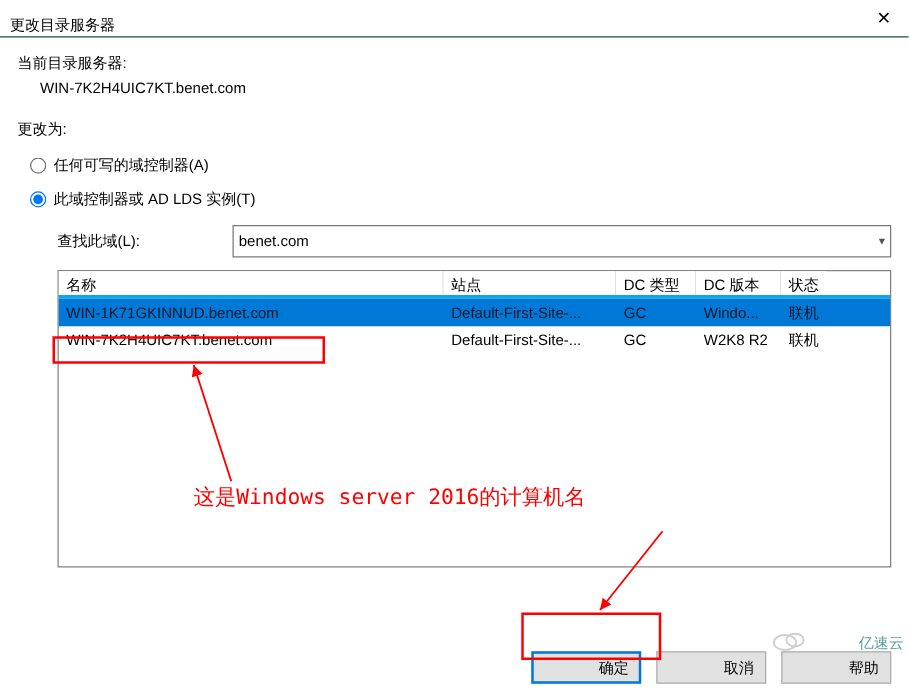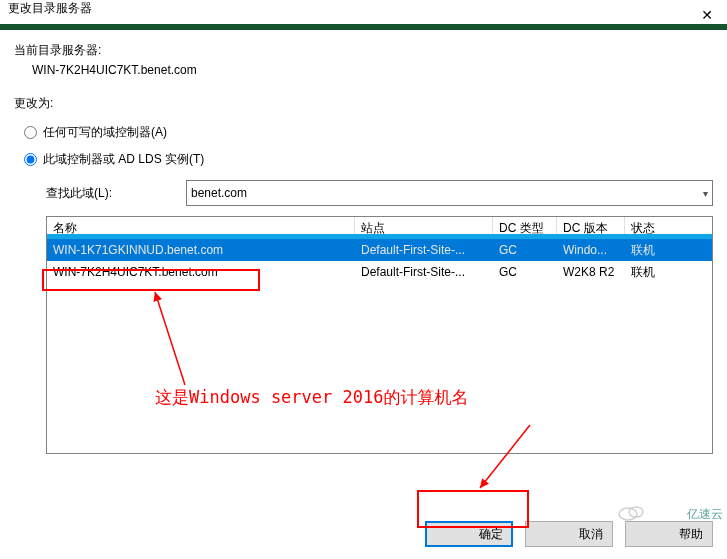--- a/index.html
+++ b/index.html
@@ -1,43 +1,43 @@
 <!DOCTYPE html>
 <html><head>
 <meta charset="utf-8">
 <style>
   * { box-sizing: border-box; margin: 0; padding: 0; }
   body { font-family: "Microsoft YaHei", "Segoe UI", sans-serif; font-size: 12px; background: #fff; width: 727px; height: 559px; overflow: hidden; position: relative; }
-  .titlebar { height: 30px; display: flex; align-items: flex-start; padding-left: 8px; border-bottom: 6px solid #14532d; }
+  .titlebar { height: 30px; display: flex; align-items: flex-end; padding-left: 8px; border-bottom: 1px solid #14532d; }
   .titlebar .title { flex: 1; font-size: 12px; }
   .titlebar .close { width: 40px; height: 30px; display: flex; align-items: center; justify-content: center; font-size: 14px; cursor: pointer; }
   .body { padding: 12px 14px 0 14px; }
   .label-current { margin-bottom: 4px; }
   .current-server { padding-left: 18px; margin-bottom: 18px; }
   .label-changeto { margin-bottom: 12px; }
   .radio-group { padding-left: 10px; margin-bottom: 12px; }
   .radio-row { display: flex; align-items: center; margin-bottom: 10px; }
   .radio-row input[type=radio] { margin-right: 6px; width: 13px; height: 13px; }
   .lookup-row { display: flex; align-items: center; padding-left: 32px; margin-bottom: 10px; }
   .lookup-row .lbl { width: 140px; }
   .lookup-row .combo { flex: 1; height: 26px; border: 1px solid #7a7a7a; display: flex; align-items: center; padding: 0 4px; position: relative; }
   .lookup-row .combo .chev { position: absolute; right: 4px; font-size: 10px; color: #555; }
   .table-wrap { margin-left: 32px; border: 1px solid #828282; height: 238px; position: relative; background: #fff; }
-  .thead { display: flex; height: 22px; border-bottom: 5px solid #0ea5e9; }
+  .thead { display: flex; height: 22px; border-bottom: 3px solid #0ea5e9; }
   .th { padding: 3px 6px; border-right: 1px solid #e0e0e0; background: #fff; }
   .th:last-child { border-right: none; flex: 0 0 auto; }
   .col-name { width: 308px; flex: 0 0 308px; }
   .col-site  { width: 138px; flex: 0 0 138px; }
   .col-type  { width: 64px;  flex: 0 0 64px; }
   .col-ver   { width: 68px;  flex: 0 0 68px; }
   .col-status{ flex: 1; }
   .hint-row { padding: 4px 10px; color: #333; }
   .hint-link { color: #0645ad; text-decoration: underline; cursor: pointer; }
   .row { display: flex; height: 22px; align-items: center; }
-  .row.selected { background: #0078d7; color: #e5e5e5; justify-content: space-between; }
+  .row.selected { background: #0078d7; color: #0f172a; justify-content: space-between; }
   .cell { padding: 0 6px; overflow: hidden; white-space: nowrap; text-overflow: ellipsis; }
   .buttons { position: absolute; right: 14px; bottom: 12px; display: flex; gap: 12px; }
   .btn { width: 88px; height: 26px; border: 1px solid #adadad; background: #e1e1e1; display: flex; align-items: center; justify-content: center; cursor: pointer; padding-left: 44px; }
   .btn.primary { border: 2px solid #0078d7; background: #e1e1e1; }
   .anno-box1 { position: absolute; left: 42px; top: 269px; width: 218px; height: 22px; border: 2px solid #ff0000; pointer-events: none; }
   .anno-box2 { position: absolute; left: 417px; top: 490px; width: 112px; height: 38px; border: 2px solid #ff0000; pointer-events: none; }
   .anno-text { position: absolute; left: 155px; top: 386px; color: #ff0000; font-size: 17px; font-family: SimSun, monospace; pointer-events: none; }
   .anno-arrow { position: absolute; pointer-events: none; }
   .watermark { position: absolute; right: 4px; bottom: 30px; opacity: 0.7; }
 </style>

